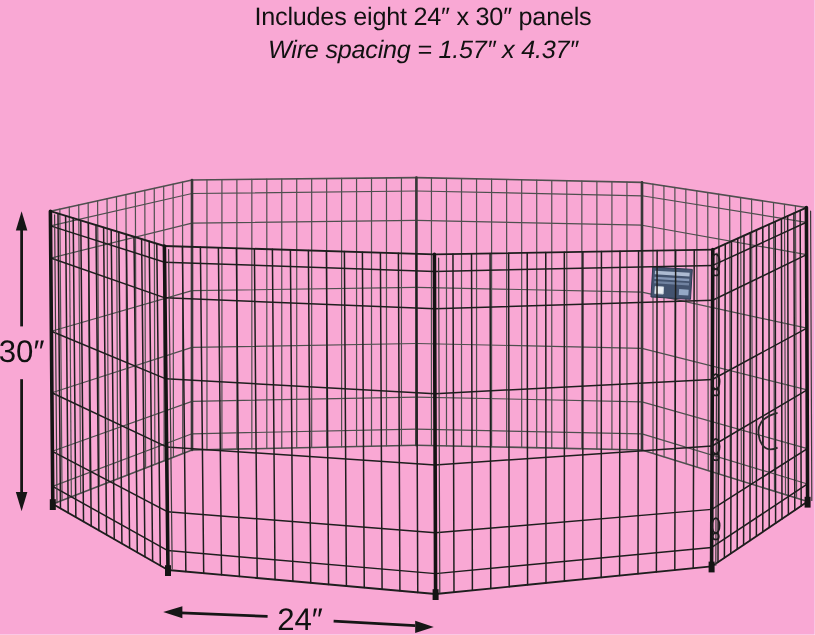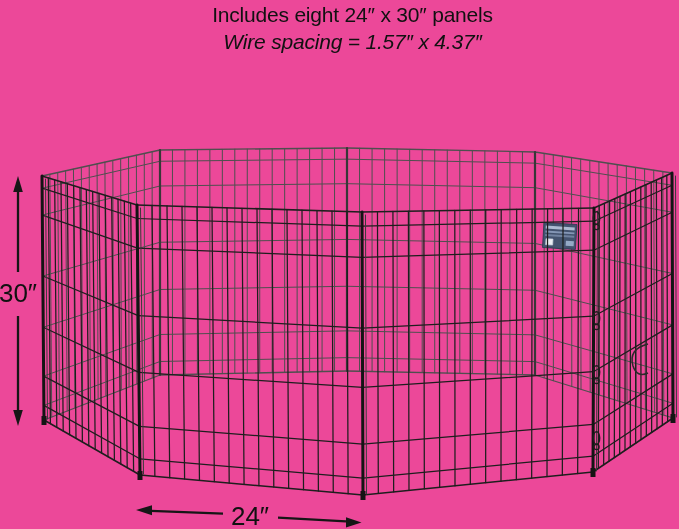--- a/index.html
+++ b/index.html
@@ -1,19 +1,19 @@
 <!DOCTYPE html>
 <html><head>
 <meta charset="utf-8">
 <style>
   html,body{margin:0;padding:0;background:#fff;}
   .stage{
     position:relative;
     width:679px;height:529px;
-    background:#ec4899;
+    background:#f9a8d4;
     overflow:hidden;
     font-family:"Liberation Sans","DejaVu Sans",sans-serif;
   }
   .titles{
     position:absolute;
     top:1px;left:13px;right:-13px;
     text-align:center;
     color:#111111;
   }
   .title-line1{

